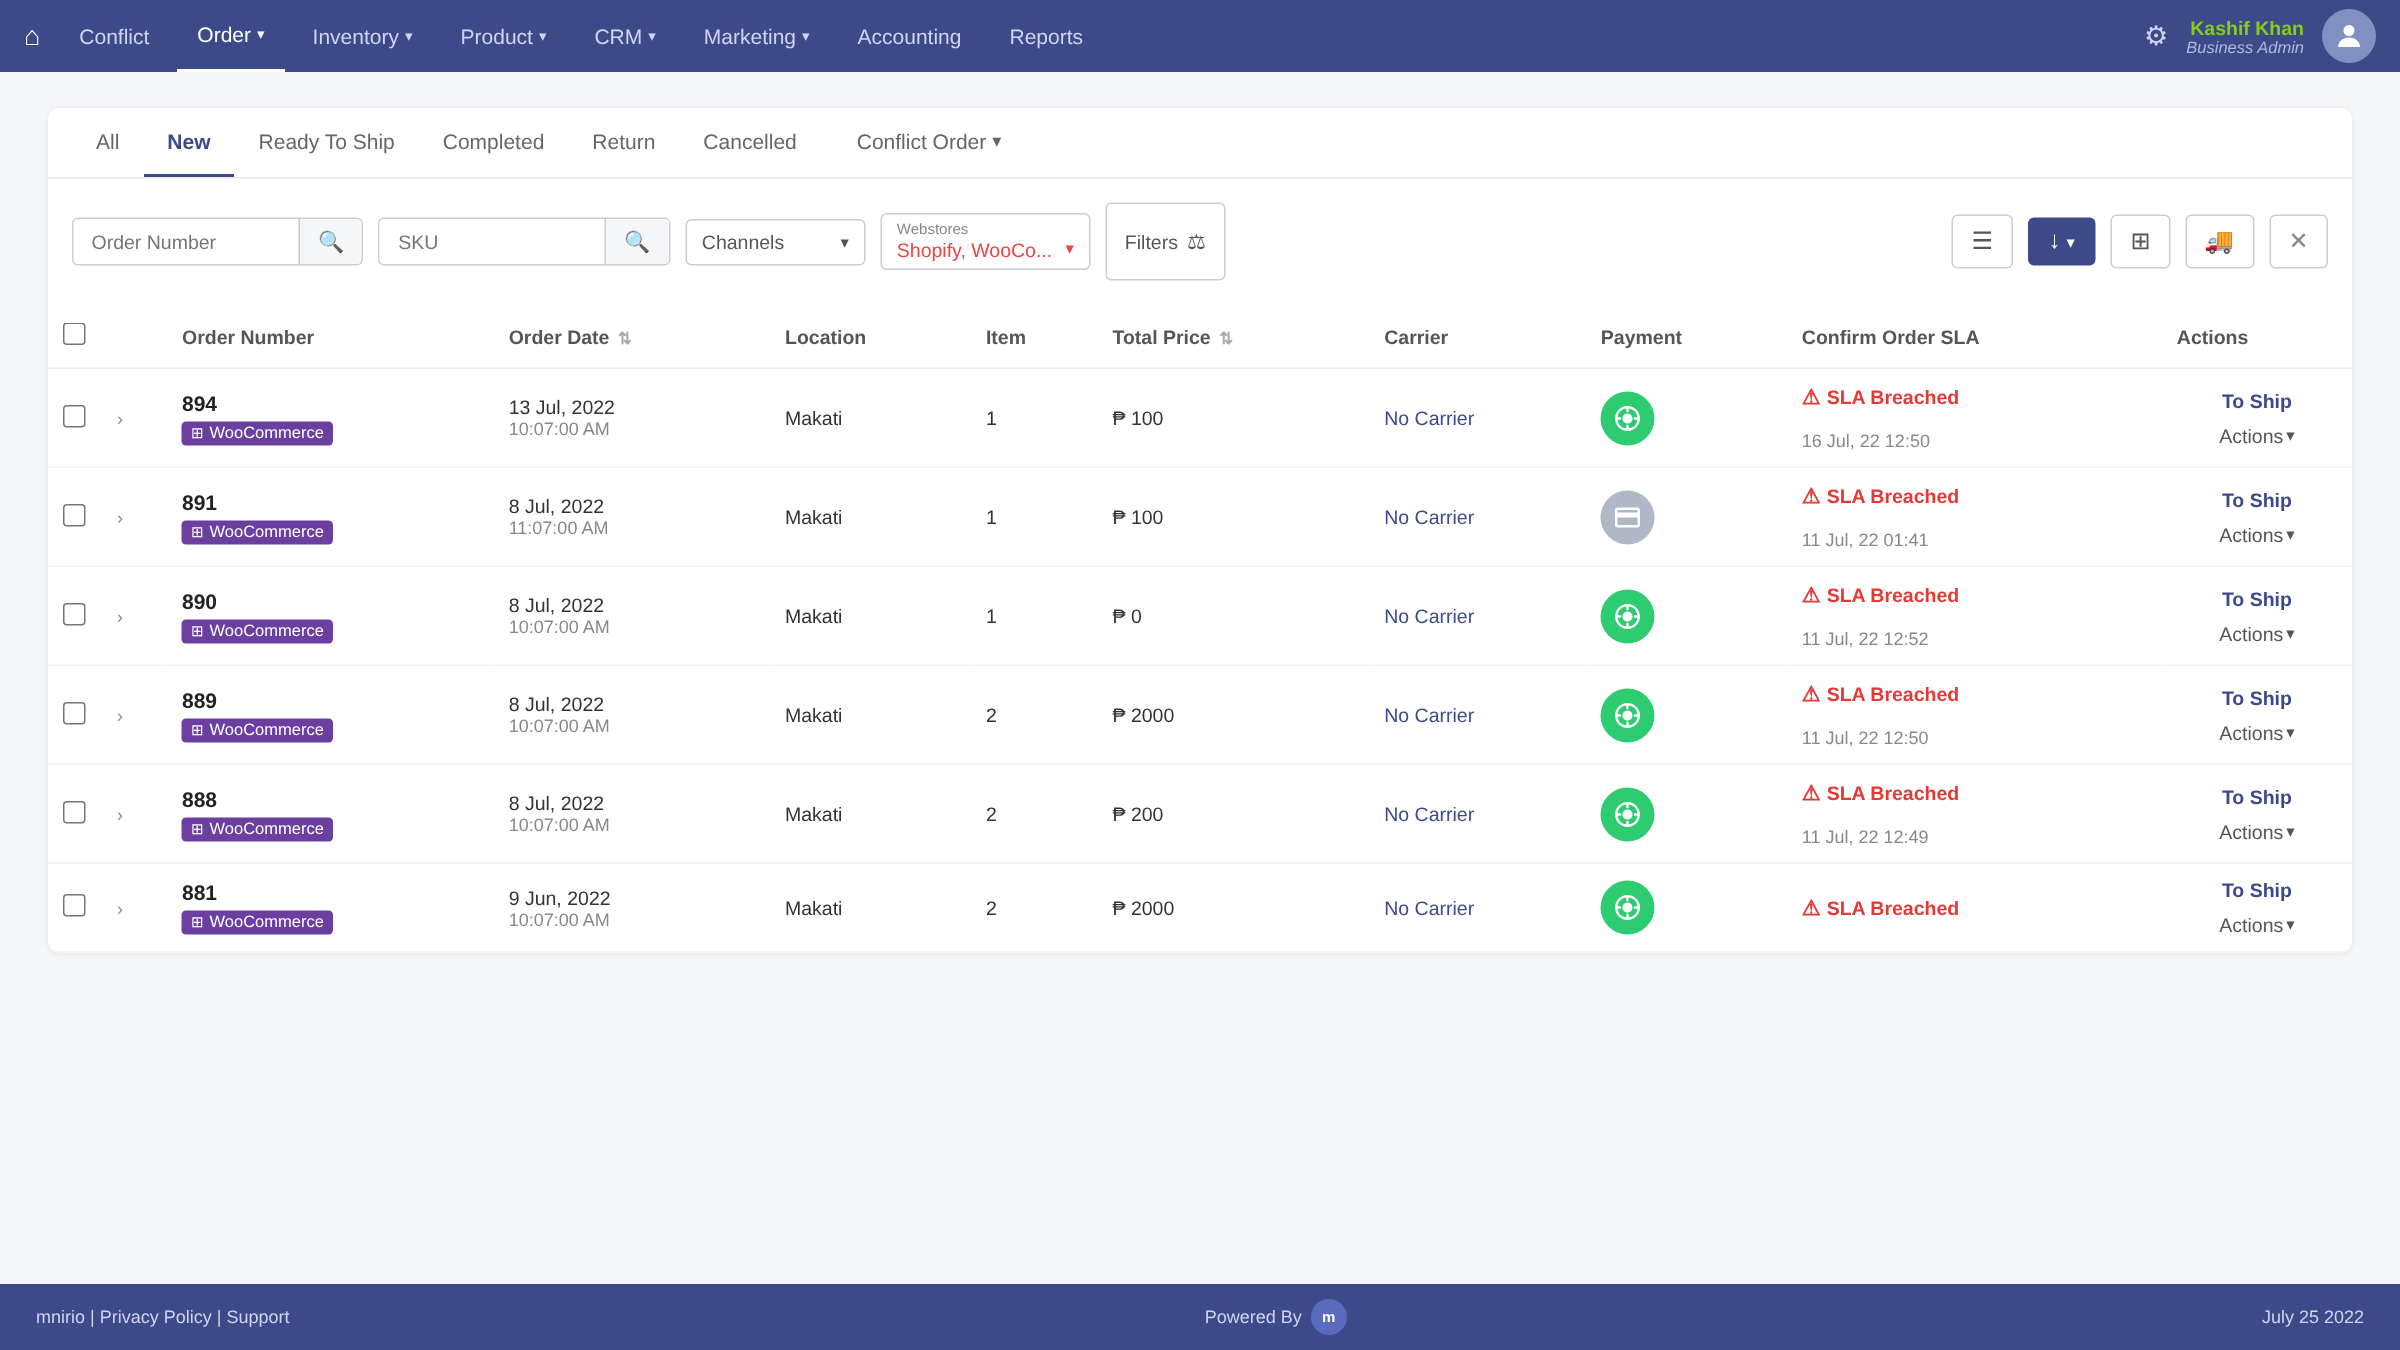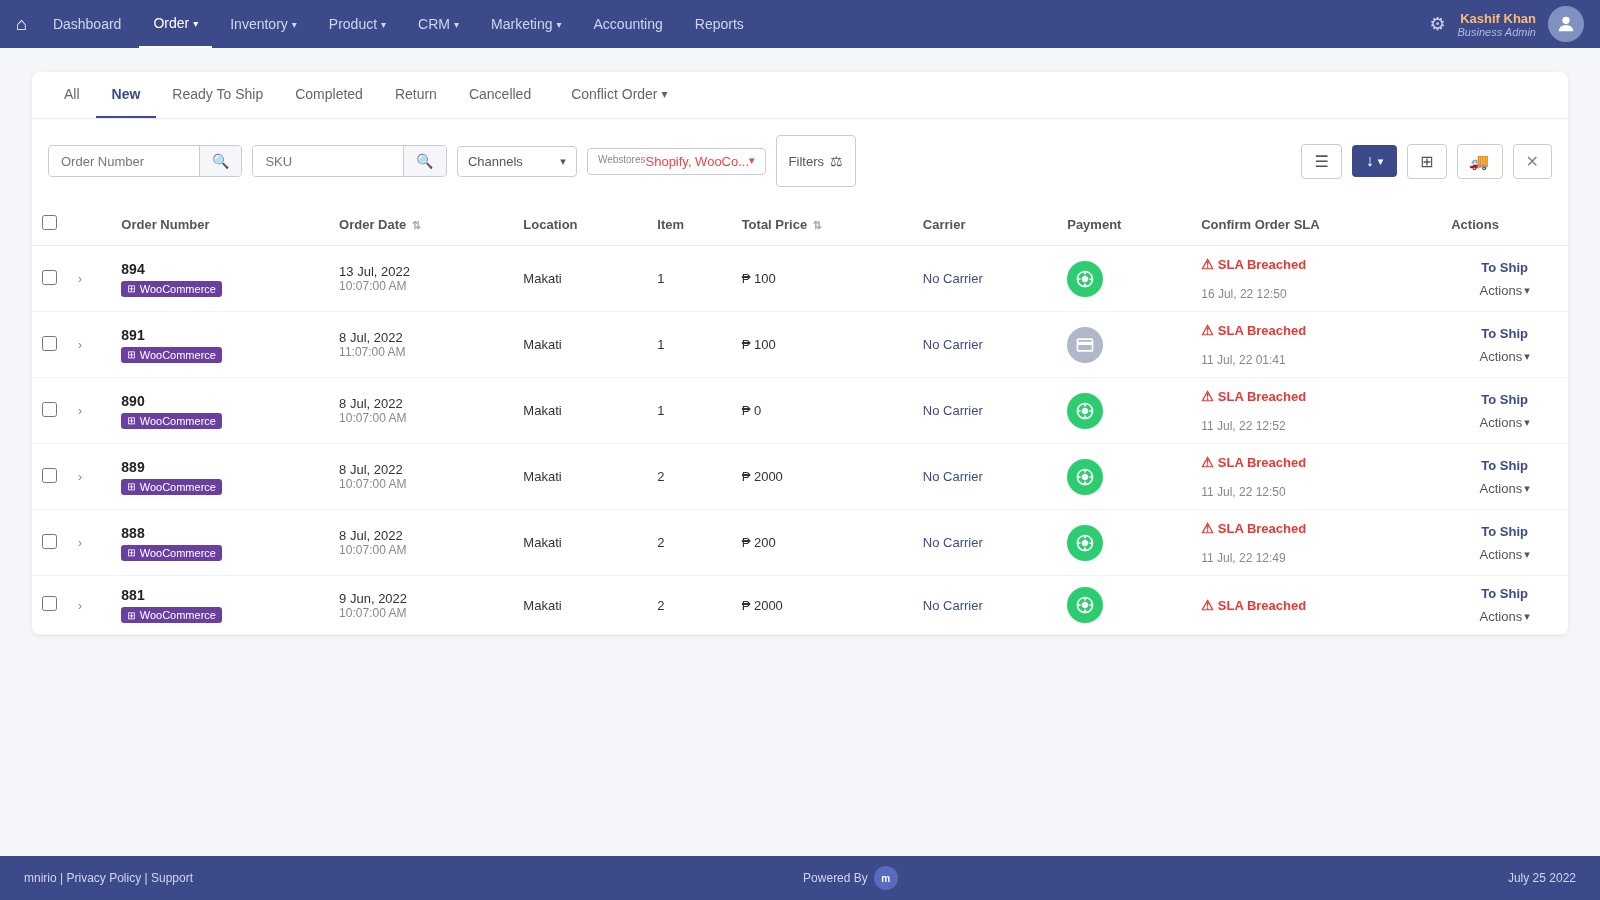--- a/index.html
+++ b/index.html
@@ -24,21 +24,21 @@
       cursor: pointer;
       font-size: 14px;
       white-space: nowrap;
       gap: 4px;
     }
     .nav-item.active { color: #fff; border-bottom: 2px solid #fff; }
     .nav-spacer { flex: 1; }
     .nav-right { display: flex; align-items: center; gap: 12px; }
     .nav-gear { color: #d0d4f0; font-size: 18px; cursor: pointer; }
     .nav-user { text-align: right; }
-    .nav-user .name { color: #fdba74; font-weight: 600; font-size: 13px; }
+    .nav-user .name { color: #84cc16; font-weight: 600; font-size: 13px; }
     .nav-user .role { color: #b0b8e0; font-size: 11px; font-style: italic; }
     .nav-avatar {
       width: 36px; height: 36px; border-radius: 50%;
       background: #8090c0;
       display: flex; align-items: center; justify-content: center;
       color: #fff; font-size: 18px; cursor: pointer;
     }
 
     
     .page-body { padding: 24px 32px; }
@@ -123,21 +123,21 @@
       min-width: 120px;
     }
 
     .webstores-group {
       border: 1px solid #ccc;
       border-radius: 4px;
       padding: 5px 10px;
       background: #fff;
       cursor: pointer;
       display: flex;
-      flex-direction: row;
+      flex-direction: column;
       min-width: 140px;
     }
     .webstores-label { font-size: 10px; color: #888; }
     .webstores-value { font-size: 13px; color: #ef4444; display: flex; align-items: flex-start; justify-content: space-between; }
 
     .filters-btn {
       border: 1px solid #ccc;
       border-radius: 4px;
       padding: 17px 12px;
       background: #fff;
@@ -285,21 +285,21 @@
     input[type=checkbox] { cursor: pointer; width: 15px; height: 15px; }
 
     .alert-icon { color: #e53935; font-size: 14px; }
   </style>
 </head>
 <body>
 
 <nav class="navbar">
   <span class="home-icon">⌂</span>
   <div class="nav-item">
-    <span>Dashboard</span>
+    <span>Conflict</span>
   </div>
   <div class="nav-item active">
     <span>Order</span>
     <span style="font-size:10px;">▾</span>
   </div>
   <div class="nav-item">
     <span>Inventory</span>
     <span style="font-size:10px;">▾</span>
   </div>
   <div class="nav-item">

